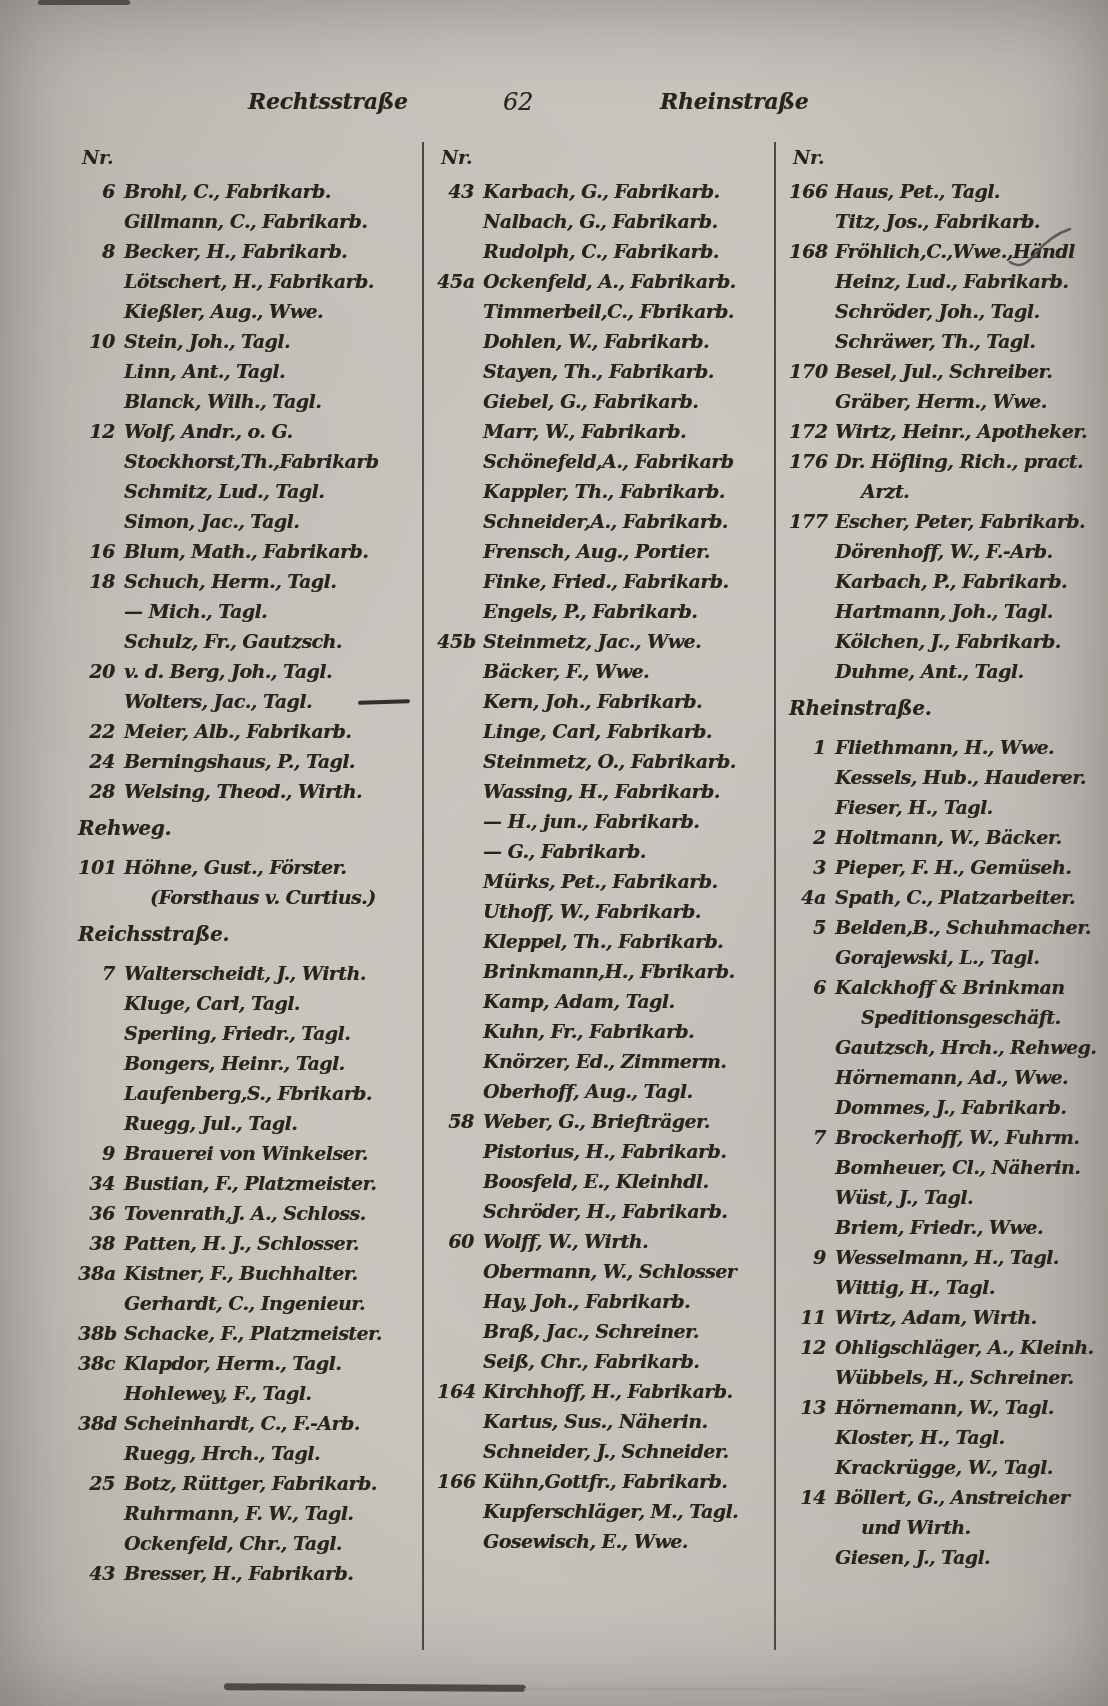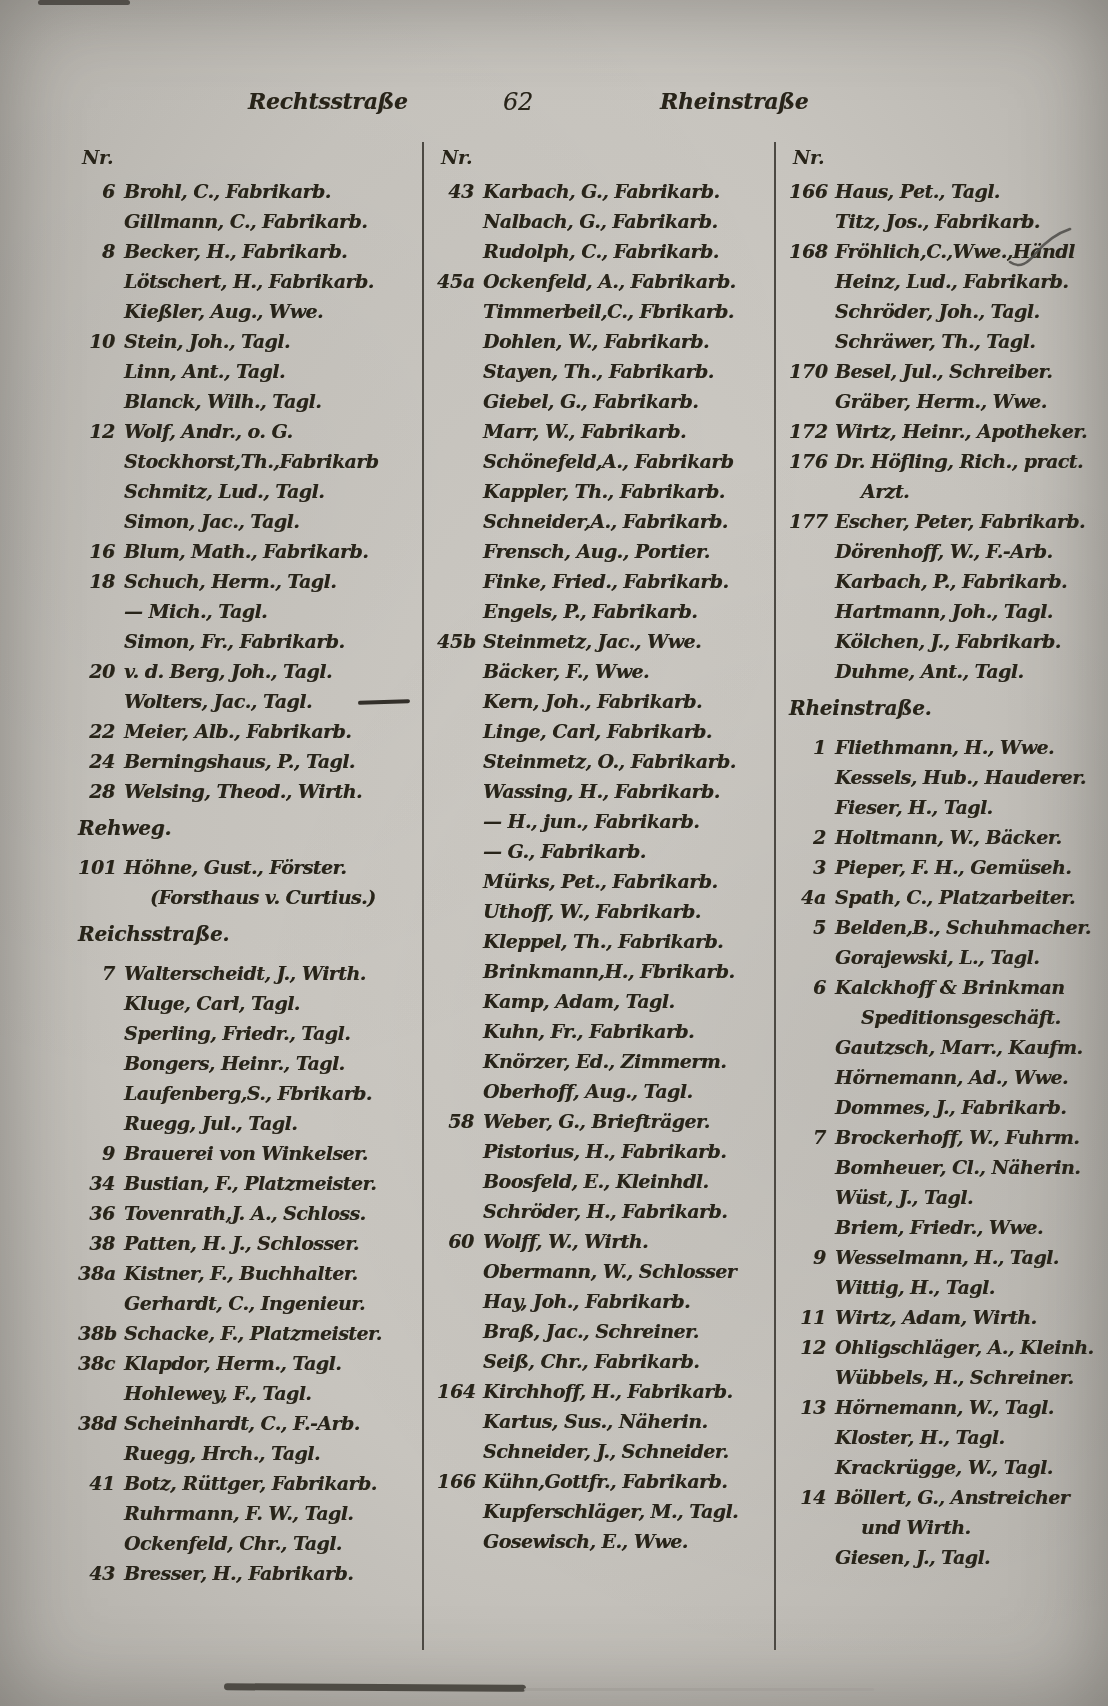--- a/index.html
+++ b/index.html
@@ -146,21 +146,21 @@
         <div class="row">
           <span class="num">18</span>
           <span class="txt">Schuch, Herm., Tagl.</span>
         </div>
         <div class="row">
           <span class="num"></span>
           <span class="txt">— Mich., Tagl.</span>
         </div>
         <div class="row">
           <span class="num"></span>
-          <span class="txt">Simon, Fr., Fabrikarb.</span>
+          <span class="txt">Schulz, Fr., Gautzsch.</span>
         </div>
         <div class="row">
           <span class="num">20</span>
           <span class="txt">v. d. Berg, Joh., Tagl.</span>
         </div>
         <div class="row">
           <span class="num"></span>
           <span class="txt">Wolters, Jac., Tagl.</span>
         </div>
         <div class="row">
@@ -247,21 +247,21 @@
         </div>
         <div class="row">
           <span class="num">38d</span>
           <span class="txt">Scheinhardt, C., F.-Arb.</span>
         </div>
         <div class="row">
           <span class="num"></span>
           <span class="txt">Ruegg, Hrch., Tagl.</span>
         </div>
         <div class="row">
-          <span class="num">41</span>
+          <span class="num">25</span>
           <span class="txt">Botz, Rüttger, Fabrikarb.</span>
         </div>
         <div class="row">
           <span class="num"></span>
           <span class="txt">Ruhrmann, F. W., Tagl.</span>
         </div>
         <div class="row">
           <span class="num"></span>
           <span class="txt">Ockenfeld, Chr., Tagl.</span>
         </div>
@@ -563,21 +563,21 @@
         <div class="row">
           <span class="num">6</span>
           <span class="txt">Kalckhoff &amp; Brinkman</span>
         </div>
         <div class="row indent">
           <span class="num"></span>
           <span class="txt">Speditionsgeschäft.</span>
         </div>
         <div class="row">
           <span class="num"></span>
-          <span class="txt">Gautzsch, Marr., Kaufm.</span>
+          <span class="txt">Gautzsch, Hrch., Rehweg.</span>
         </div>
         <div class="row">
           <span class="num"></span>
           <span class="txt">Hörnemann, Ad., Wwe.</span>
         </div>
         <div class="row">
           <span class="num"></span>
           <span class="txt">Dommes, J., Fabrikarb.</span>
         </div>
         <div class="row">

